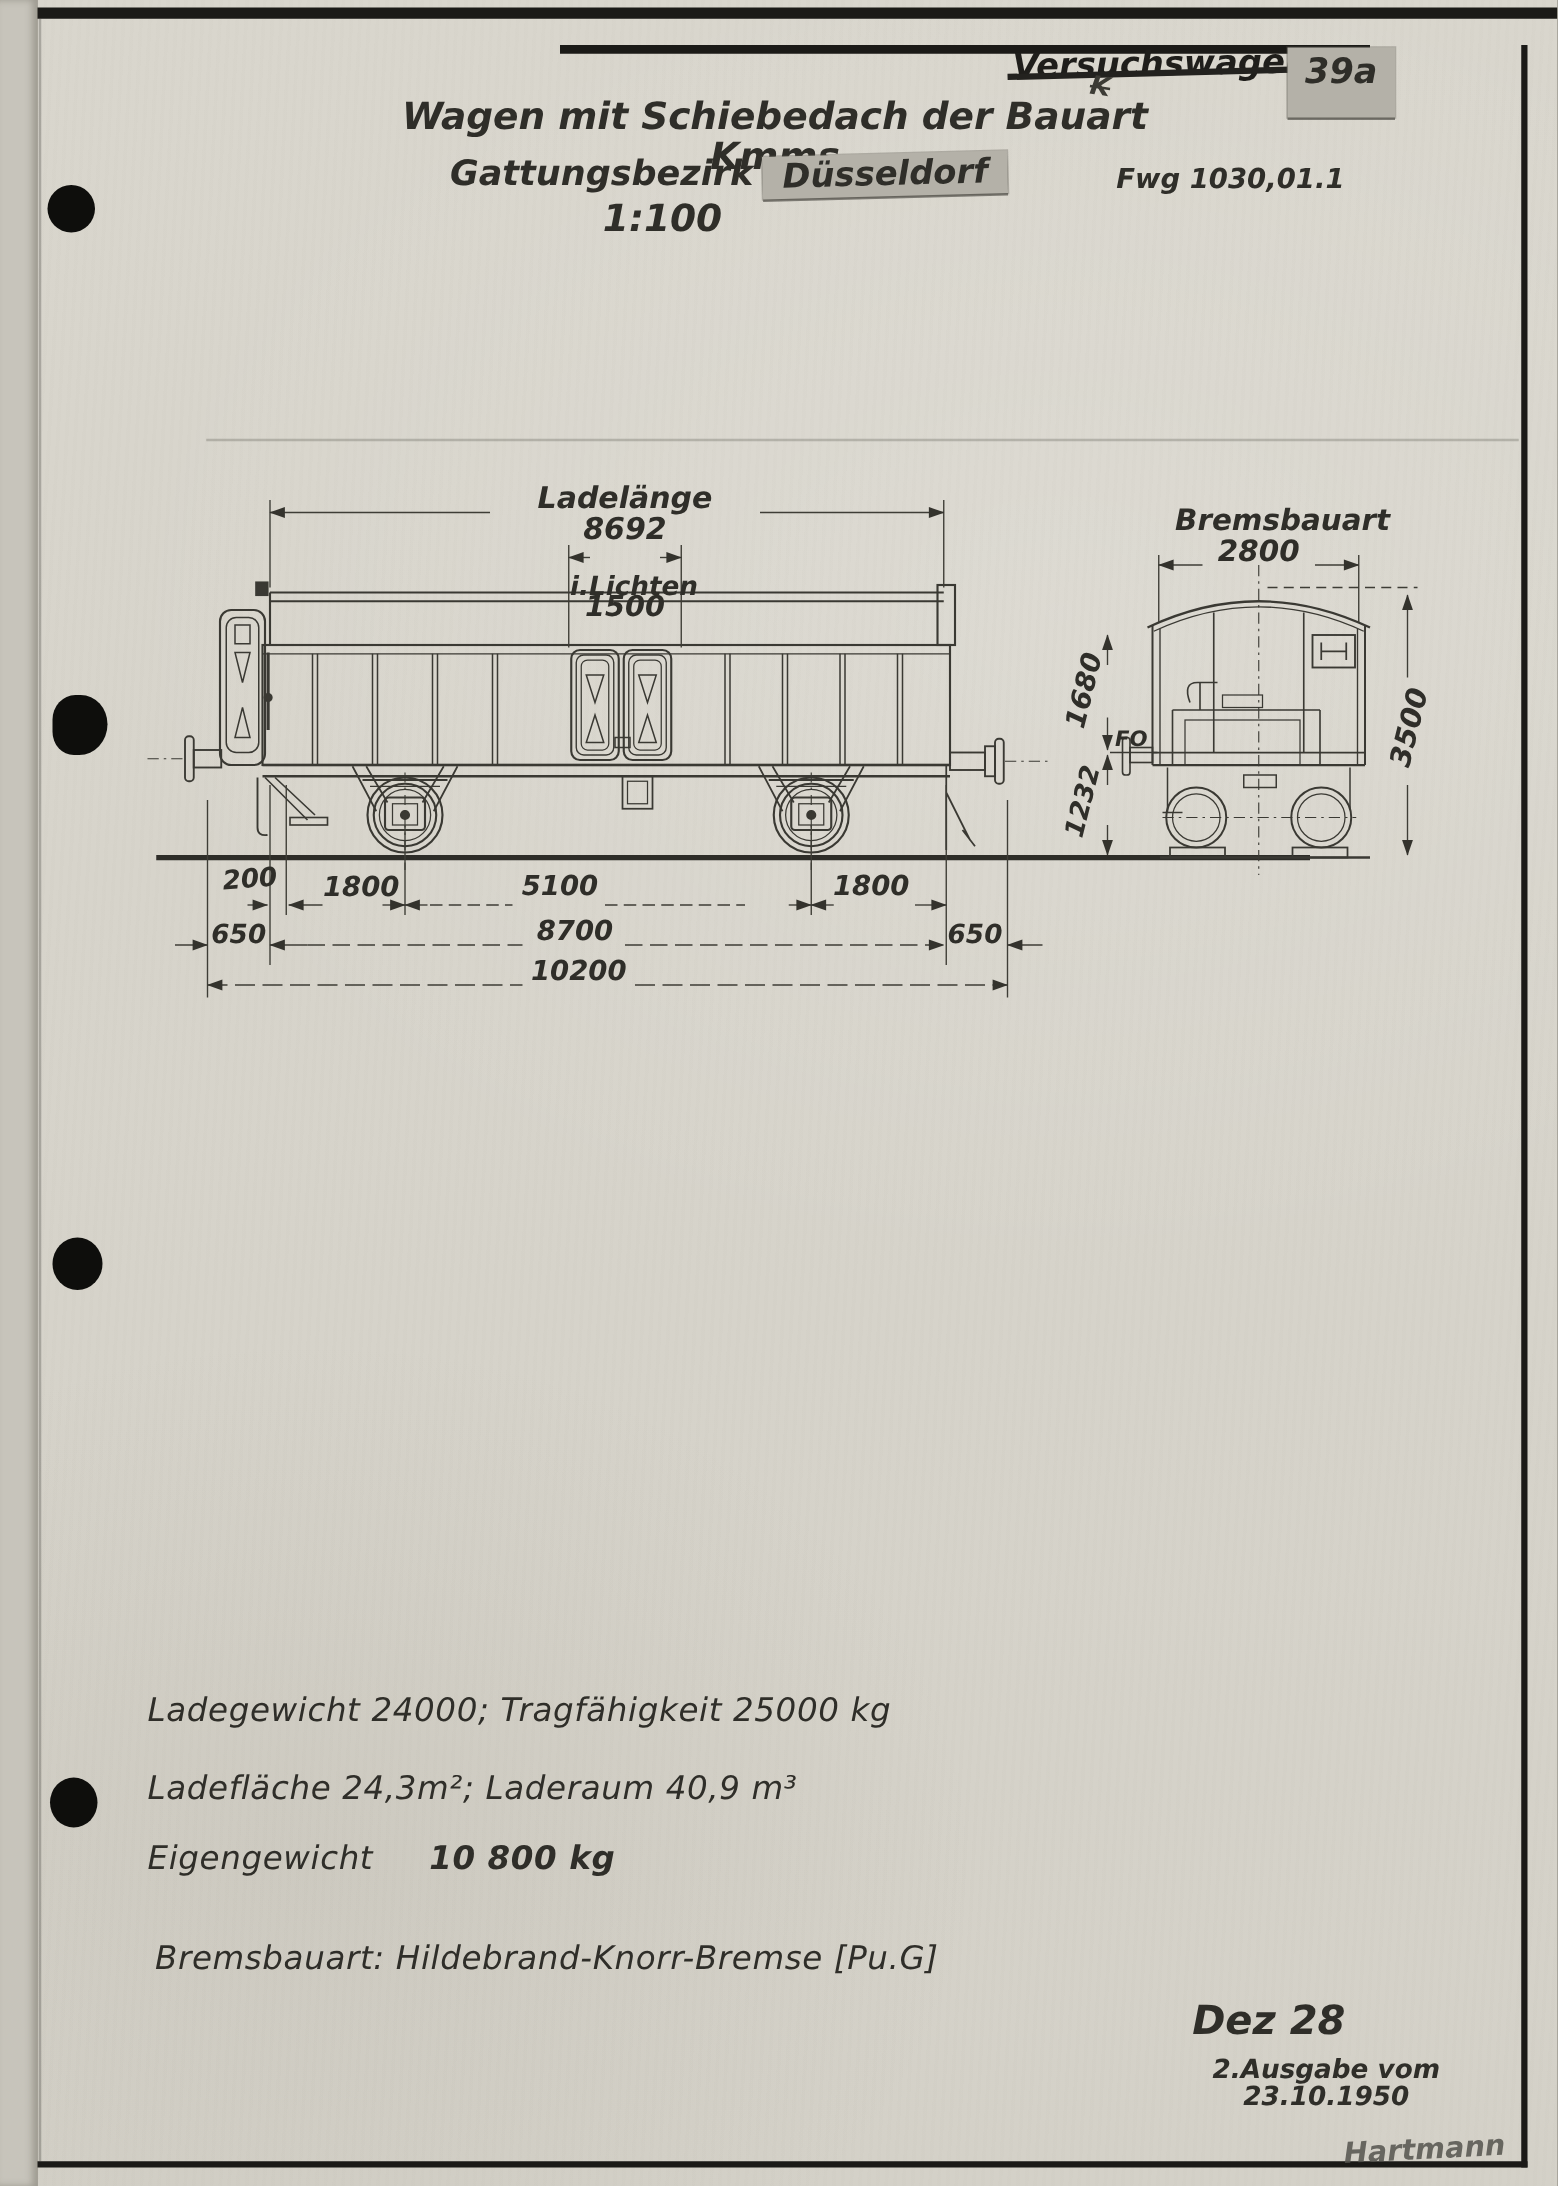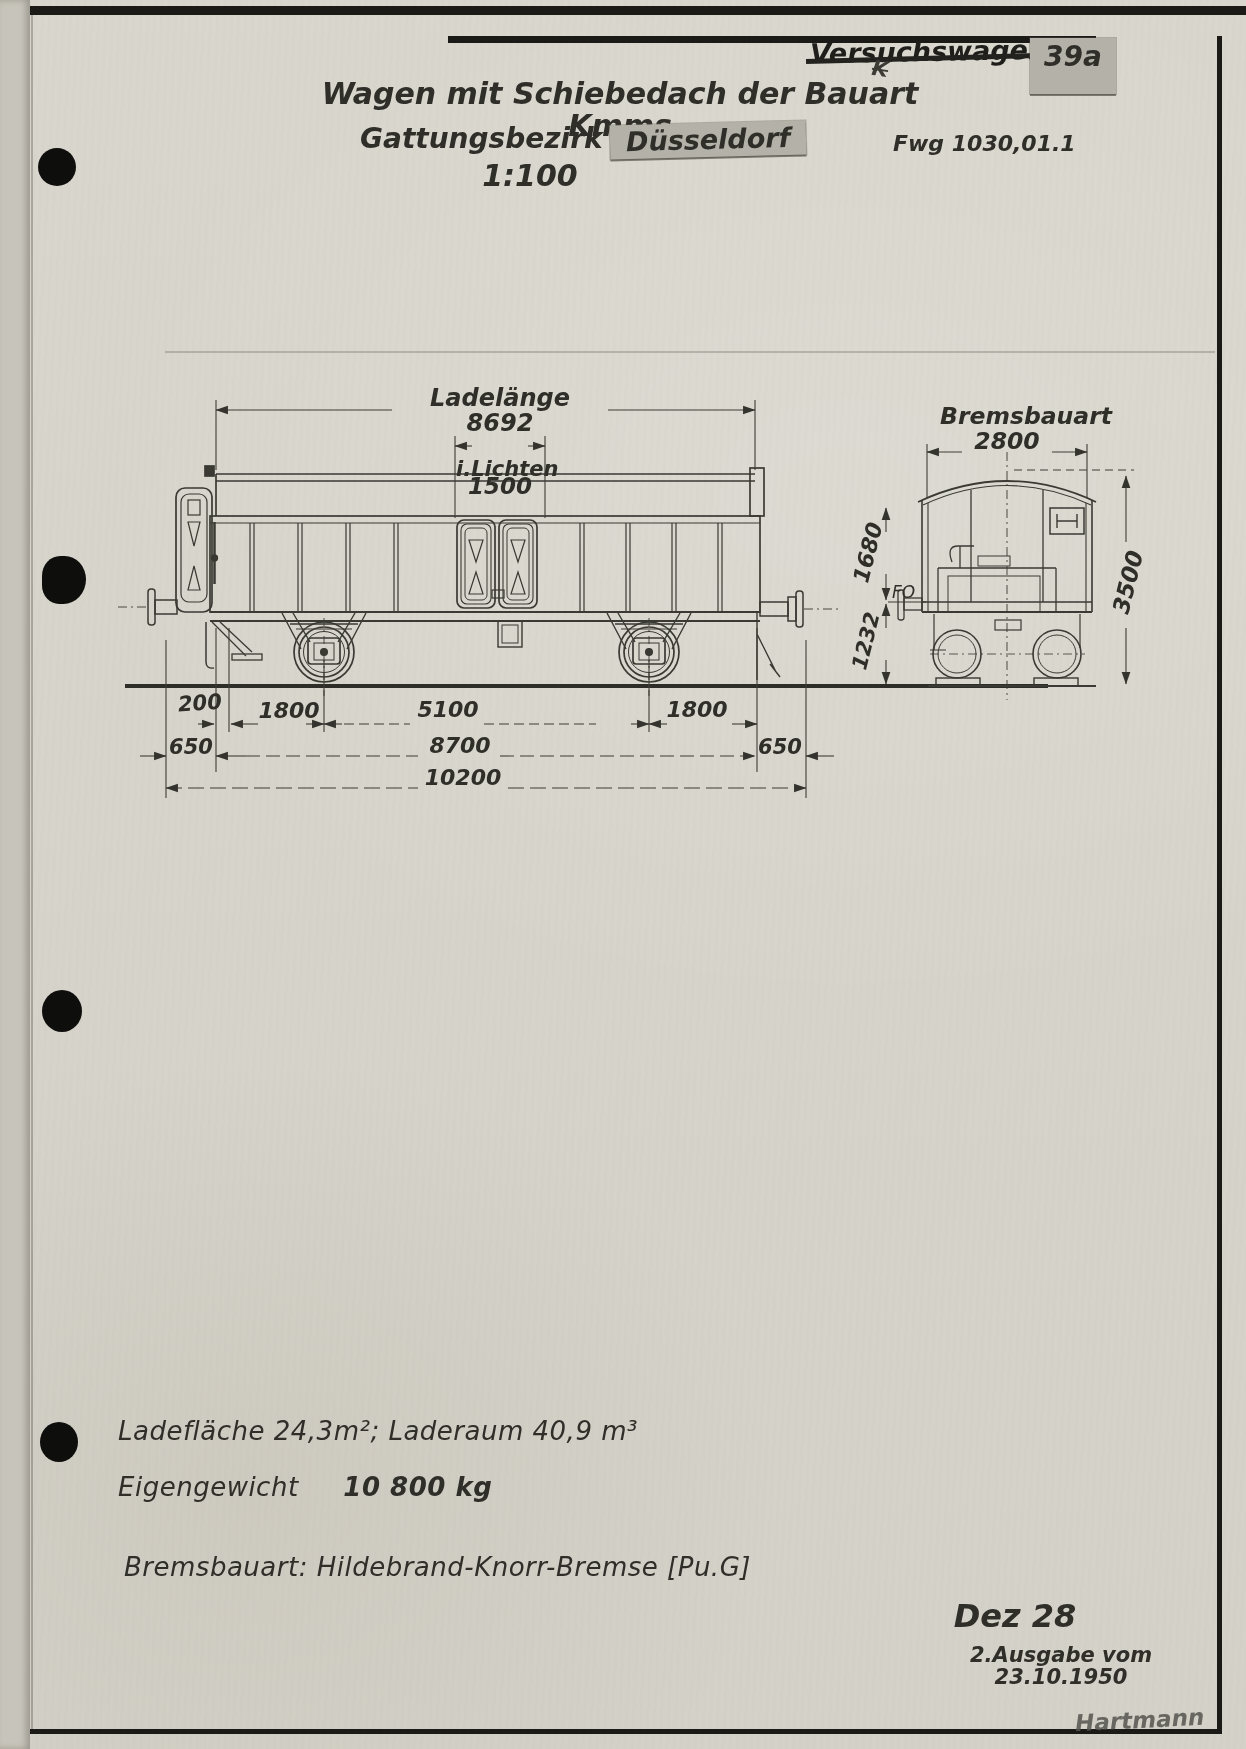--- a/index.html
+++ b/index.html
@@ -240,33 +240,34 @@
     </g>
   </svg>
 
   <div class="t c" style="left:396px;top:386px;width:208px;font-size:24px;font-weight:600;">Ladelänge 8692</div>
   <div class="t c" style="left:458px;top:430px;width:84px;font-size:23px;font-weight:600;margin-top:44px;">1500</div>
   <div class="t c" style="left:456px;top:458px;width:88px;font-size:21px;font-weight:700;">i.Lichten</div>
 
   <div class="t c" style="left:940px;top:404px;width:134px;font-size:23.5px;font-weight:600;">Bremsbauart</div>
   <div class="t c" style="left:956px;top:429px;width:102px;font-size:23.5px;font-weight:600;">2800</div>
   <div class="t c rot" style="left:833px;top:541px;width:70px;font-size:22px;font-weight:600;">1680</div>
-  <div class="t" style="left:892px;top:584px;font-size:17px;font-weight:400;text-align:right;">FO</div>
+  <div class="t" style="left:892px;top:584px;font-size:17px;font-weight:700;text-align:right;">FO</div>
   <div class="t c rot" style="left:831px;top:630px;width:70px;font-size:21px;font-weight:600;">1232</div>
   <div class="t c rot" style="left:1090px;top:570px;width:76px;font-size:23px;font-weight:600;">3500</div>
 
   <div class="t" style="left:178px;top:692px;font-size:21px;font-weight:600;transform:rotate(-4deg);">200</div>
   <div class="t c" style="left:256px;top:699px;width:66px;font-size:22px;font-weight:600;">1800</div>
   <div class="t c" style="left:410px;top:698px;width:76px;font-size:22px;font-weight:600;">5100</div>
   <div class="t c" style="left:664px;top:698px;width:66px;font-size:22px;font-weight:600;">1800</div>
   <div class="t c" style="left:166px;top:736px;width:50px;font-size:21px;font-weight:600;">650</div>
   <div class="t c" style="left:420px;top:734px;width:80px;font-size:22px;font-weight:600;">8700</div>
   <div class="t c" style="left:754px;top:736px;width:52px;font-size:21px;font-weight:600;">650</div>
   <div class="t c" style="left:418px;top:766px;width:90px;font-size:22px;font-weight:700;">10200</div>
 
+  <div class="t" style="left:118px;top:1356px;font-size:26px;font-weight:500;letter-spacing:.5px;">Ladegewicht 24000; Tragfähigkeit 25000 kg</div>
   <div class="t" style="left:118px;top:1418px;font-size:26px;font-weight:500;letter-spacing:.5px;">Ladefläche 24,3m²; Laderaum 40,9 m³</div>
   <div class="t" style="left:118px;top:1474px;font-size:26px;font-weight:500;letter-spacing:.5px;">
     <span>Eigengewicht</span>
     <span style="font-weight:700;margin-left:36px;">10 800 kg</span>
   </div>
   <div class="t" style="left:124px;top:1554px;font-size:26px;font-weight:500;letter-spacing:.5px;">Bremsbauart: Hildebrand-Knorr-Bremse [Pu.G]</div>
 
   <div class="t c" style="left:900px;top:1600px;width:230px;font-size:32px;font-weight:600;">Dez 28</div>
   <div class="t c" style="left:916px;top:1644px;width:290px;font-size:21px;font-weight:700;">2.Ausgabe vom 23.10.1950</div>
   <div class="t" style="left:1075px;top:1708px;font-size:23px;color:#55544e;opacity:.85;transform:rotate(-3deg);font-weight:600;">Hartmann</div>

